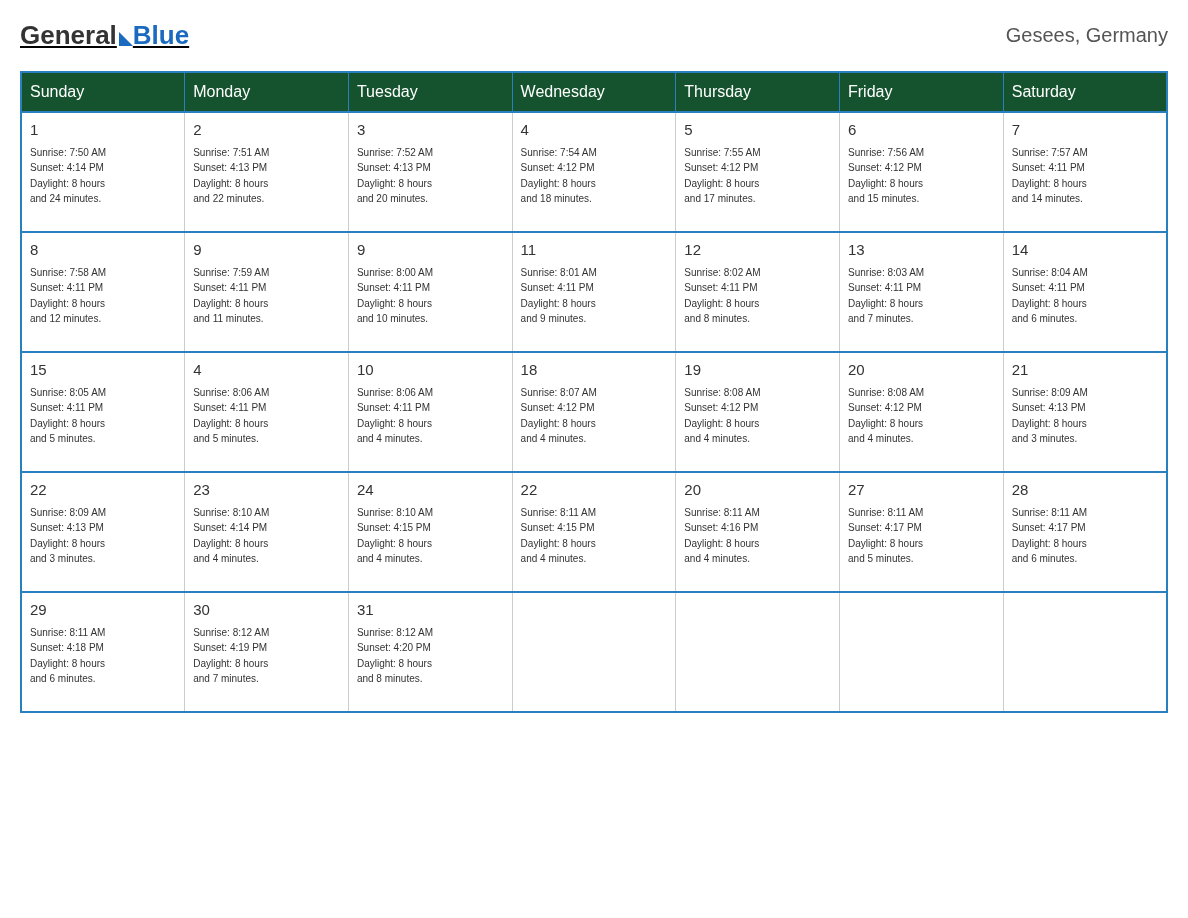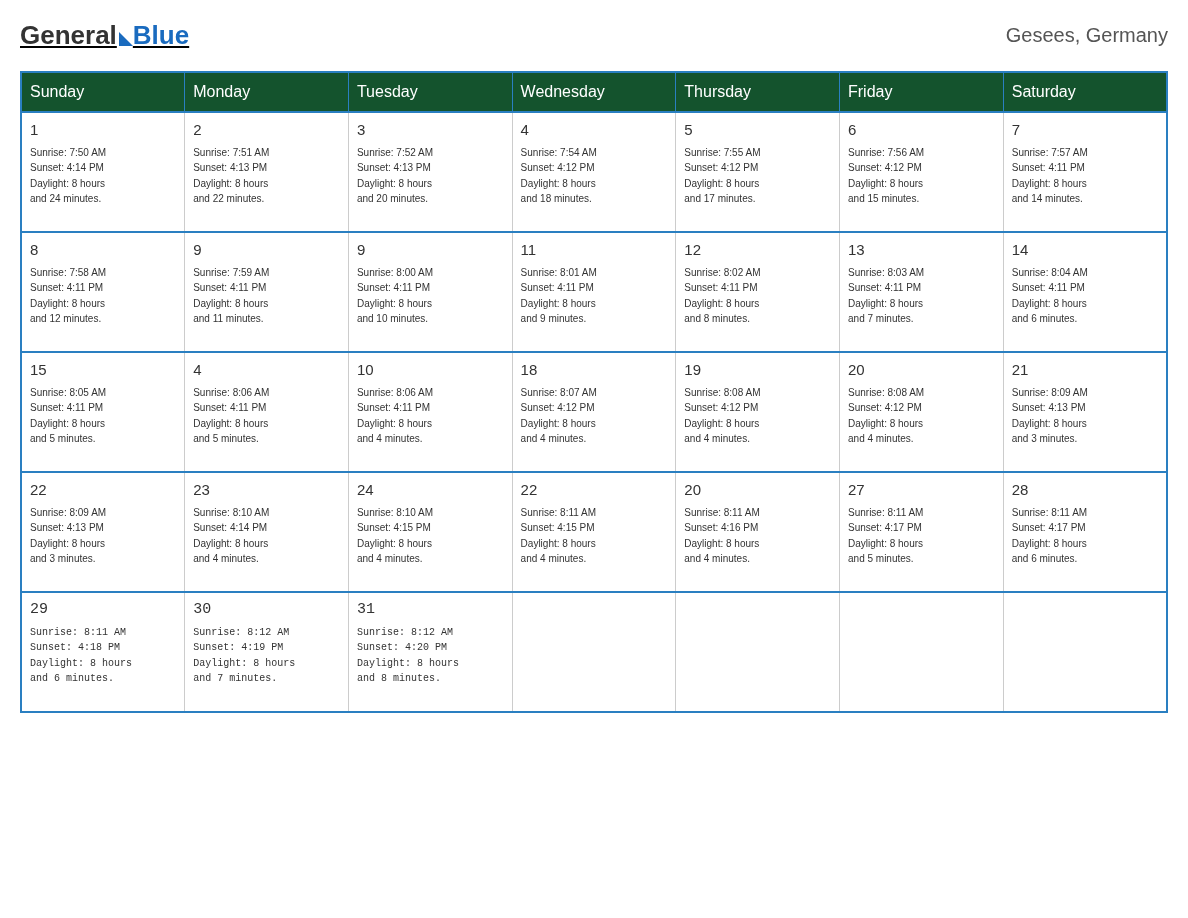--- a/index.html
+++ b/index.html
@@ -93,21 +93,20 @@
       font-weight: normal;
       display: block;
       margin-bottom: 3px;
     }
     .calendar td .day-info {
       font-size: 10px;
       line-height: 1.55;
     }
     .calendar tr:last-child td {
       border-bottom: 1px solid #ccc;
-      font-family: Liberation Mono, monospace;
     }
     .empty-cell {
       background: #fff;
     }
   </style>
 </head>
 <body>
 
 <div class="header">
   <div class="logo-container">

